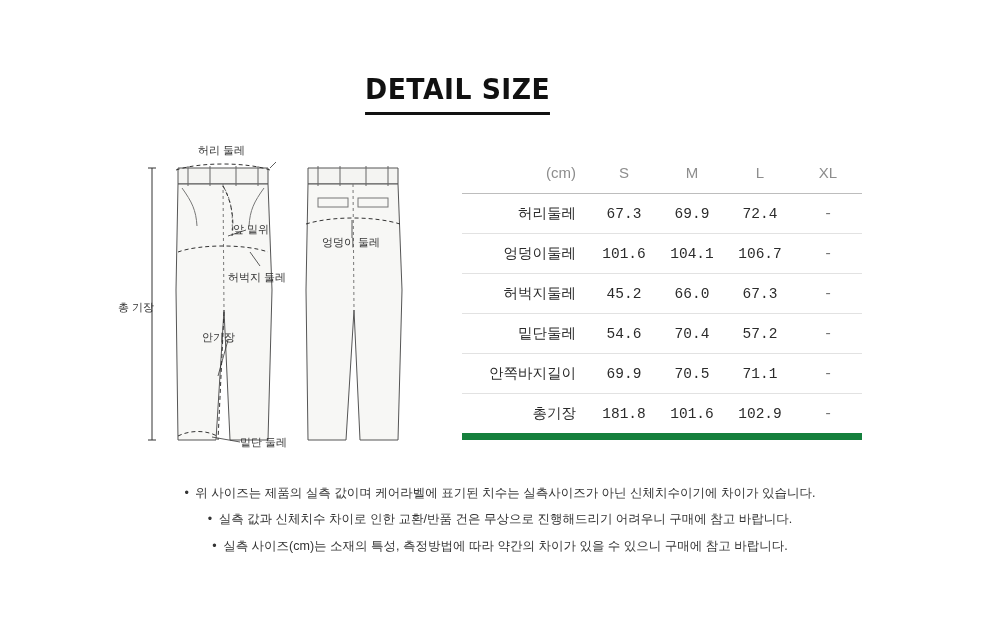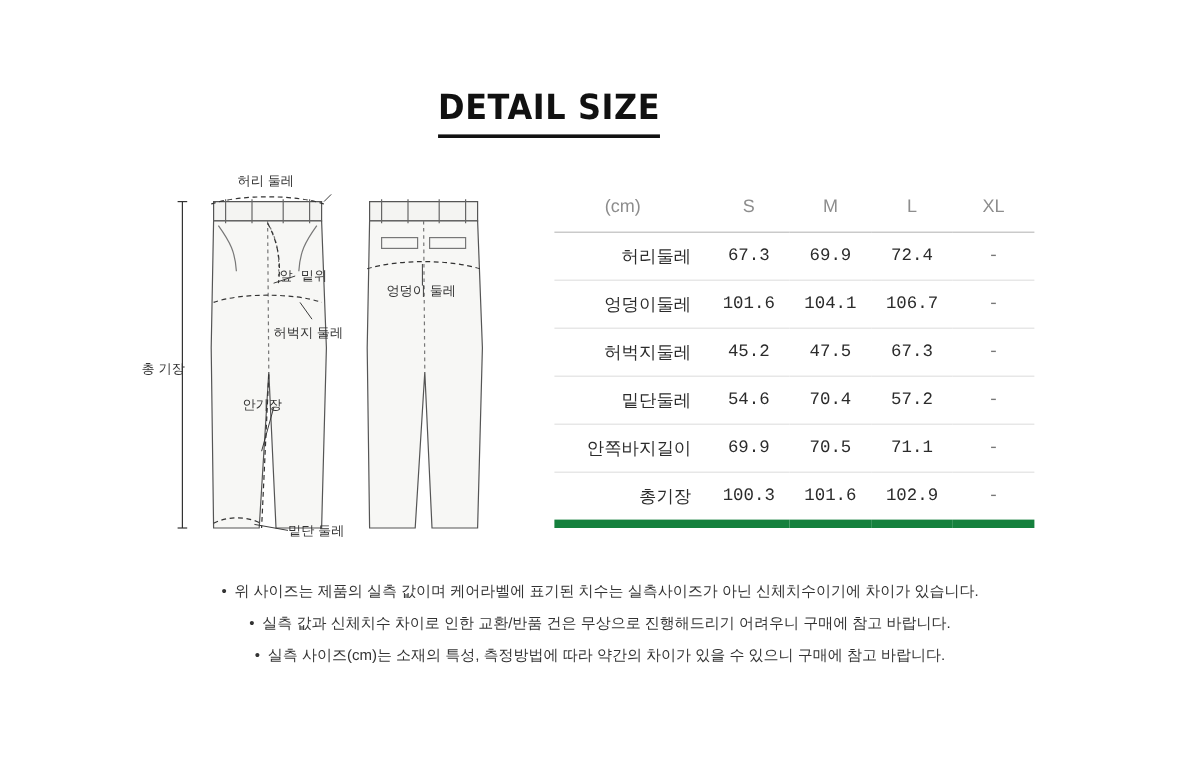--- a/index.html
+++ b/index.html
@@ -47,21 +47,21 @@
   .illus svg { display: block; }
 
   .lbl {
     position: absolute;
     font-size: 11px;
     color: #333;
     white-space: nowrap;
     font-family: "Liberation Sans", sans-serif;
   }
   .lbl-waist   { left: 98px;  top: 3px; }
-  .lbl-rise    { left: 133px; top: 82px; font-family: Liberation Mono, monospace; }
+  .lbl-rise    { left: 133px; top: 82px; }
   .lbl-hip     { left: 222px; top: 95px; }
   .lbl-thigh   { left: 128px; top: 130px; }
   .lbl-inseam  { left: 102px; top: 190px; }
   .lbl-total   { left: 18px;  top: 160px; }
   .lbl-hem     { left: 140px; top: 295px; }
 
   
   .table-wrap {
     position: absolute;
     left: 462px;
@@ -74,20 +74,21 @@
     font-family: "Liberation Sans", sans-serif;
   }
   table.size thead th {
     font-size: 15px;
     font-weight: normal;
     color: #8d8d8d;
     padding: 6px 0 12px 0;
     text-align: center;
   }
   table.size thead th.rowhead {
+    text-align: right;
     padding-right: 14px;
     margin-top: 32px;
   }
   table.size thead tr {
     border-bottom: 1px solid #bdbdbd;
   }
   table.size tbody tr {
     border-bottom: 1px solid #e2e2e2;
   }
   table.size tbody tr:last-child {
@@ -246,41 +247,41 @@
       <tr>
         <td class="rowhead">엉덩이둘레</td>
         <td>101.6</td>
         <td>104.1</td>
         <td>106.7</td>
         <td class="dash">-</td>
       </tr>
       <tr>
         <td class="rowhead">허벅지둘레</td>
         <td>45.2</td>
-        <td>47.5</td>
+        <td>66.0</td>
         <td>67.3</td>
         <td class="dash">-</td>
       </tr>
       <tr>
         <td class="rowhead">밑단둘레</td>
         <td>54.6</td>
         <td>70.4</td>
         <td>57.2</td>
         <td class="dash">-</td>
       </tr>
       <tr>
         <td class="rowhead">안쪽바지길이</td>
         <td>69.9</td>
         <td>70.5</td>
         <td>71.1</td>
         <td class="dash">-</td>
       </tr>
       <tr>
         <td class="rowhead">총기장</td>
-        <td>100.3</td>
+        <td>181.8</td>
         <td>101.6</td>
         <td>102.9</td>
         <td class="dash">-</td>
       </tr>
     </tbody>
   </table>
 </div>
 
 <div class="notes">
   <div class="note">

